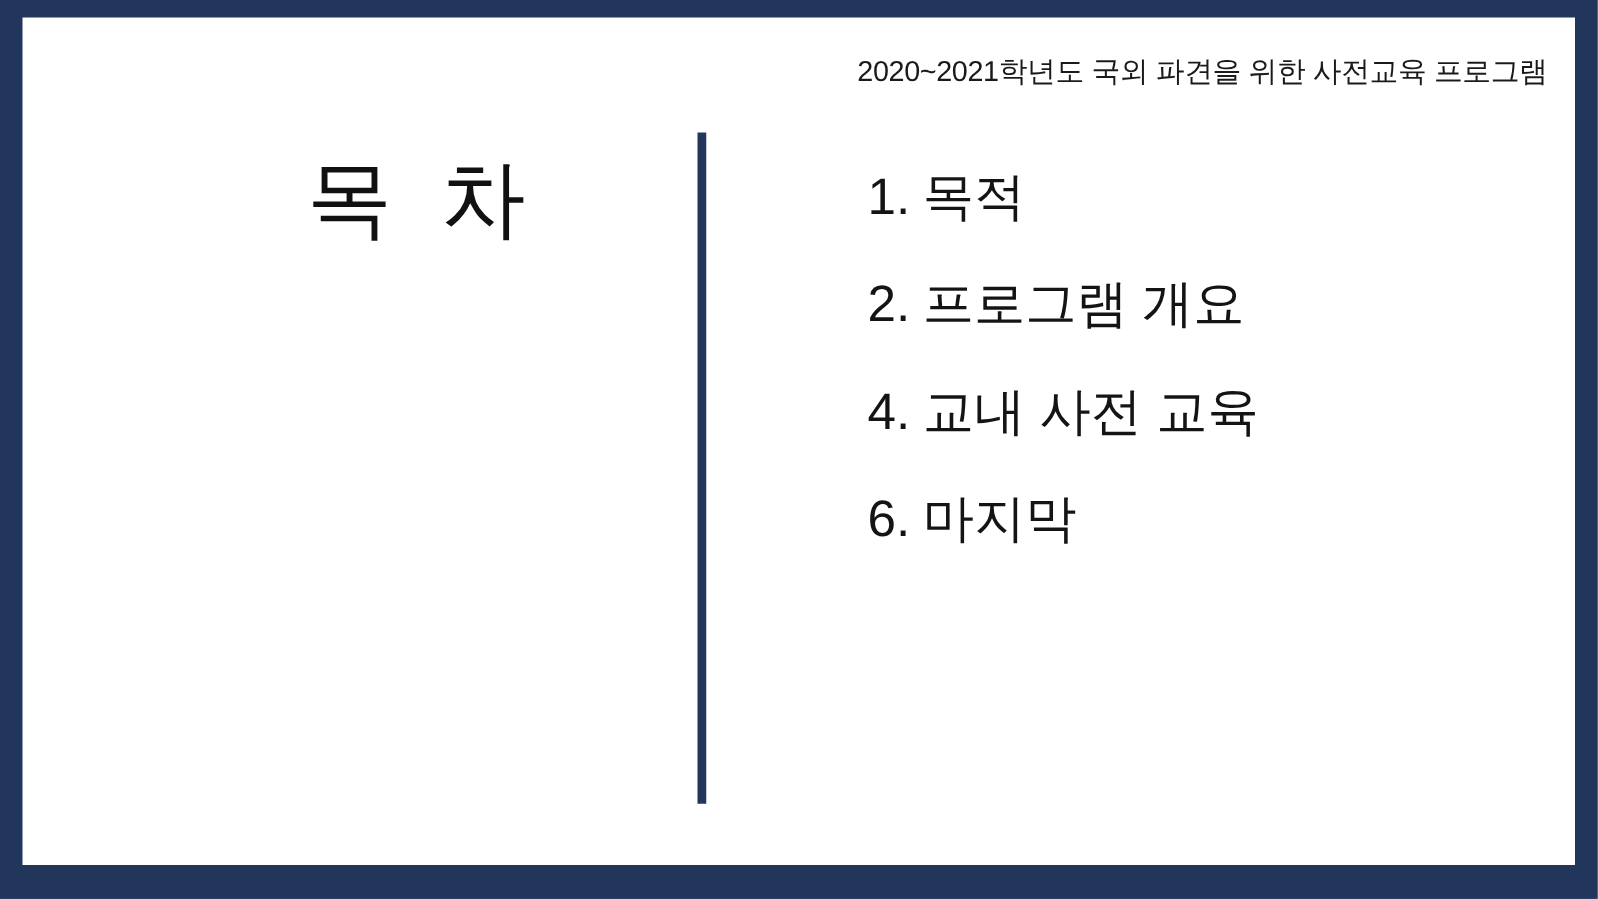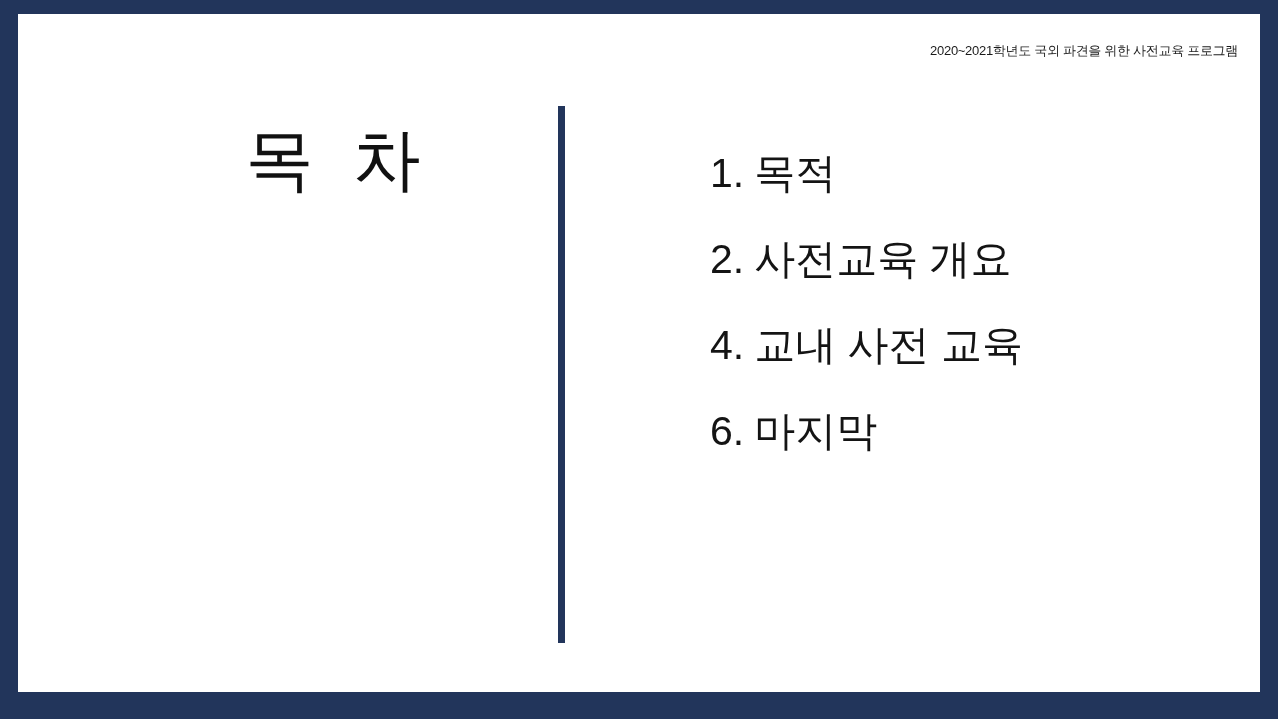--- a/index.html
+++ b/index.html
@@ -28,21 +28,21 @@
     top: 14px;
     width: 1242px;
     height: 678px;
     background: #ffffff;
     box-sizing: border-box;
   }
   .header-text {
     position: absolute;
     right: 22px;
     top: 28px;
-    font-size: 13px;
+    font-size: 23px;
     color: #1a1a1a;
     letter-spacing: -0.3px;
     white-space: nowrap;
     font-family: "Liberation Sans", sans-serif;
   }
   .title {
     position: absolute;
     left: 150px;
     top: 108px;
     width: 340px;
@@ -60,21 +60,21 @@
     top: 92px;
     width: 7px;
     height: 537px;
     background: #22355b;
   }
   .toc-list {
     position: absolute;
     left: 676px;
     top: 122px;
     width: 520px;
-    margin: 16px;
+    margin: 0;
     padding: 0;
     list-style: none;
   }
   .toc-item {
     font-size: 41px;
     color: #141414;
     line-height: 1.05;
     margin-bottom: 43px;
     white-space: nowrap;
     font-family: "Liberation Sans", sans-serif;
@@ -93,21 +93,21 @@
 
     <div class="title">목 차</div>
 
     <div class="divider"></div>
 
     <ul class="toc-list">
       <li class="toc-item">
         <span class="toc-num">1.</span><span>목적</span>
       </li>
       <li class="toc-item">
-        <span class="toc-num">2.</span><span>사전교육 개요</span>
+        <span class="toc-num">2.</span><span>프로그램 개요</span>
       </li>
       <li class="toc-item">
         <span class="toc-num">4.</span><span>교내 사전 교육</span>
       </li>
       <li class="toc-item">
         <span class="toc-num">6.</span><span>마지막</span>
       </li>
     </ul>
 
   </div>

